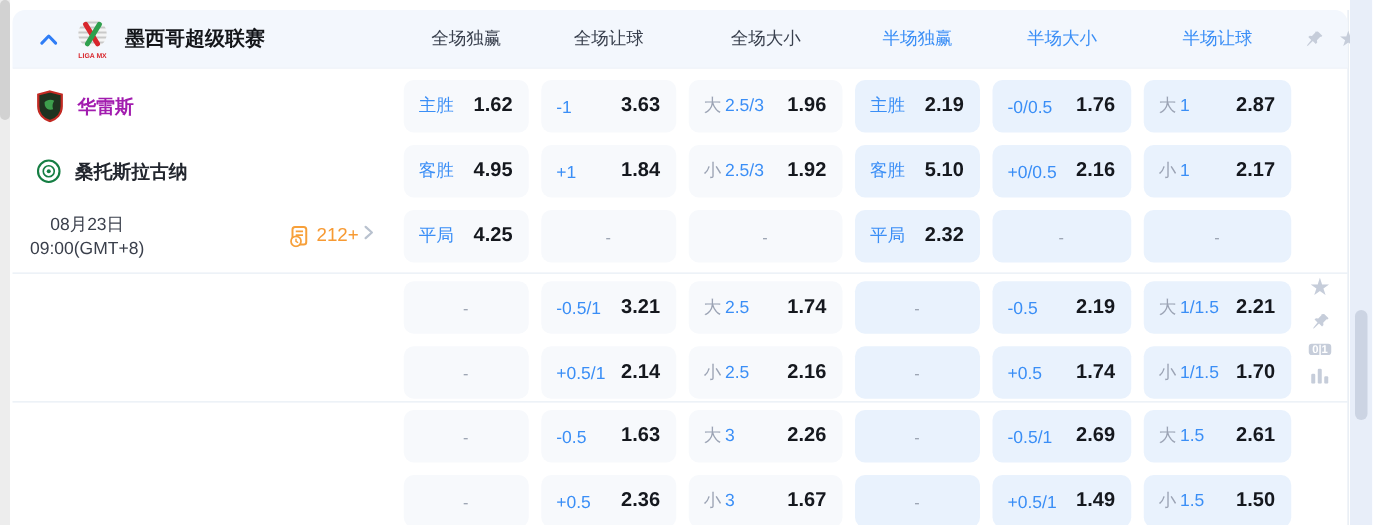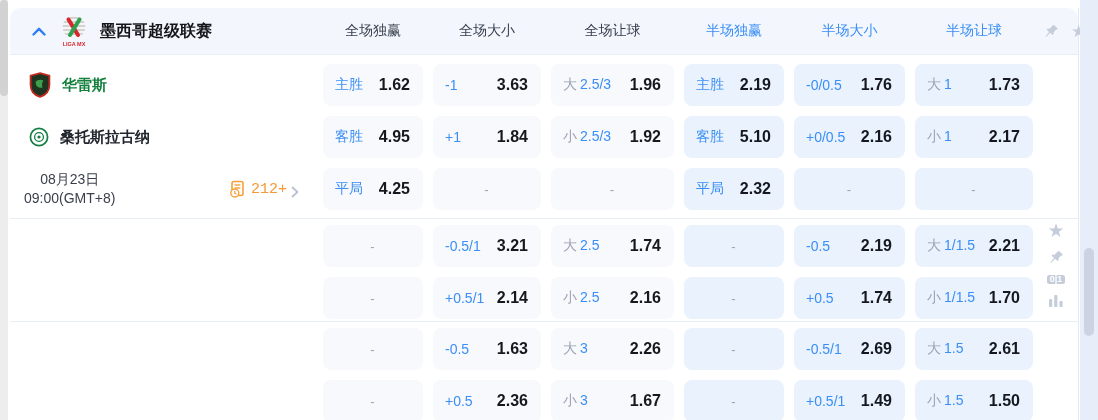--- a/index.html
+++ b/index.html
@@ -34,24 +34,24 @@
   .cell.ft{background:#f7f9fc;}
   .cell.ht{background:#e9f2fd;}
   .cell .lbl{color:#3a8ef6;white-space:nowrap;}
   .cell .pre{color:#9ba3b4;margin-right:3px;}
   .cell .val{color:#15181e;font-weight:bold;font-size:16px;}
   .cell.dash{justify-content:center;}
   .cell .dashtxt{color:#9aa2b1;font-size:13px;}
   
   .team{display:flex;align-items:center;gap:11px;padding-left:19px;}
   .tname{font-size:15px;font-weight:bold;color:#22262e;cursor:pointer;}
-  .tname.home{color:#15803d;}
+  .tname.home{color:#a21caf;}
   .dtrow{display:flex;align-items:center;padding-left:14px;padding-right:14px;}
   .dt{text-align:center;font-size:14px;color:#3a3f4b;line-height:19px;}
-  .more{margin-left:auto;display:flex;align-items:flex-end;gap:4px;cursor:pointer;font-family:Liberation Mono, monospace;}
+  .more{margin-left:auto;display:flex;align-items:flex-start;gap:4px;cursor:pointer;}
   .more .cnt{color:#f79a33;font-size:15px;}
   
   .rail{position:absolute;right:27px;top:222px;display:flex;flex-direction:column;align-items:center;gap:9px;width:30px;color:#c6cdda;}
   .rail .star{font-size:19px;line-height:18px;cursor:pointer;}
   .rail svg{cursor:pointer;}
   .badge01{background:#c6cdda;color:#fff;font-size:9px;font-weight:bold;border-radius:2.5px;padding:0 3px;line-height:9px;cursor:pointer;}
 </style>
 </head>
 <body>
 
@@ -85,22 +85,22 @@
             <line x1="0" y1="20" x2="26" y2="20"></line>
           </g>
           <path d="M7.5 5.5 L17 21" stroke="#d8262c" stroke-width="4" stroke-linecap="round"></path>
           <path d="M18.5 5.5 L9 21" stroke="#2fa04e" stroke-width="4" stroke-linecap="round"></path>
           <text x="13" y="32" font-size="5.5" fill="#d8262c" text-anchor="middle" font-weight="bold">LIGA MX</text>
         </svg>
         <span class="league-title">墨西哥超级联赛</span>
       </div>
 
       <div class="hcol ft">全场独赢</div>
+        <div class="hcol ft">全场让球</div>
         <div class="hcol ft">全场大小</div>
-        <div class="hcol ft">全场让球</div>
         <div class="hcol ht">半场独赢</div>
         <div class="hcol ht">半场大小</div>
         <div class="hcol ht">半场让球</div>
         <div class="hicons" id="hdr-icons">
         <svg width="17" height="17" viewBox="0 0 24 24" fill="#c6cdda">
           <path d="M16 3l5 5-1.4 1.4-.9-.3-3.8 3.8.3 2.6-1.6 1.6-3.4-3.4L5 19l-1.6.8L4.2 18l4.3-5.2-3.4-3.4 1.6-1.6 2.6.3 3.8-3.8-.3-.9z"></path>
         </svg>
         <span class="star">★</span>
       </div>
     </div>
@@ -124,21 +124,21 @@
               <span class="lbl"><span class="pre">大</span><span class="blue">2.5/3</span></span>
               <span class="val">1.96</span>
             </div><div class="cell ht">
               <span class="lbl"><span class="blue">主胜</span></span>
               <span class="val">2.19</span>
             </div><div class="cell ht">
               <span class="lbl"><span class="blue">-0/0.5</span></span>
               <span class="val">1.76</span>
             </div><div class="cell ht">
               <span class="lbl"><span class="pre">大</span><span class="blue">1</span></span>
-              <span class="val">1.73</span>
+              <span class="val">2.87</span>
             </div></div>
       </div>
       <div class="row grid">
         <div class="team">
           <svg width="20" height="20" viewBox="0 0 20 20">
             <circle cx="10" cy="10" r="8.6" fill="#fff" stroke="#157e43" stroke-width="1.7"></circle>
             <circle cx="10" cy="10" r="4.4" fill="none" stroke="#157e43" stroke-width="1.3"></circle>
             <circle cx="10" cy="10" r="1.6" fill="#157e43"></circle>
           </svg>
           <span class="tname">桑托斯拉古纳</span>

